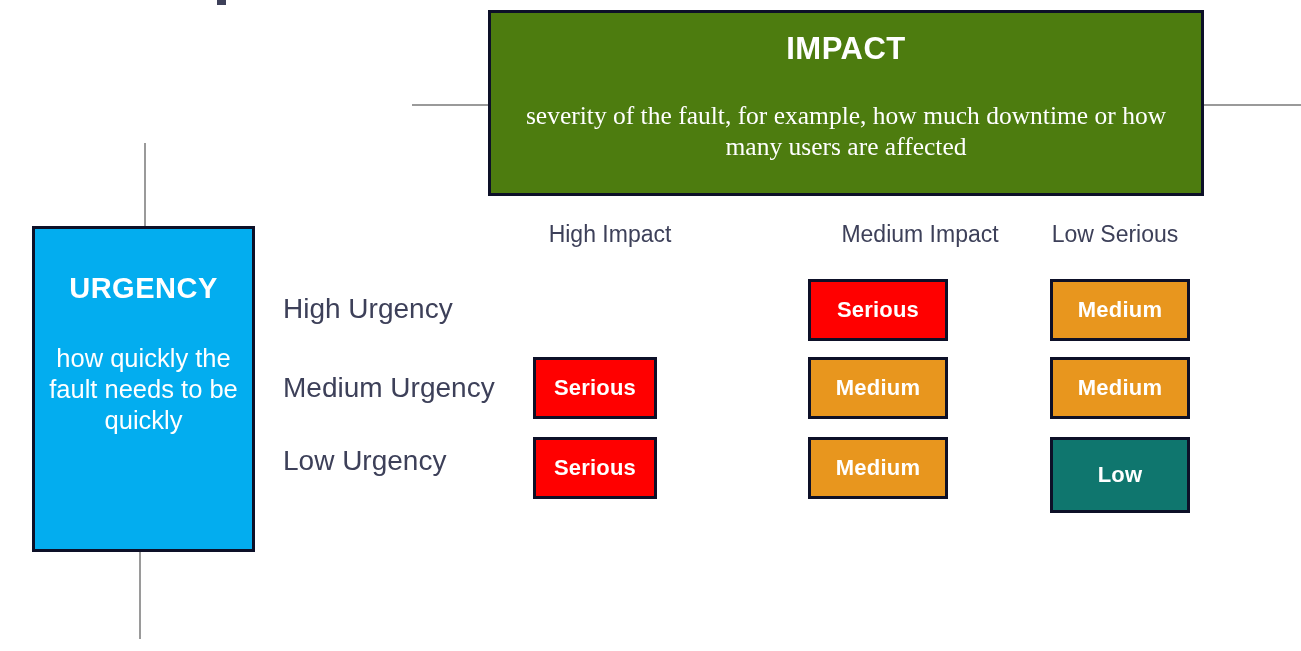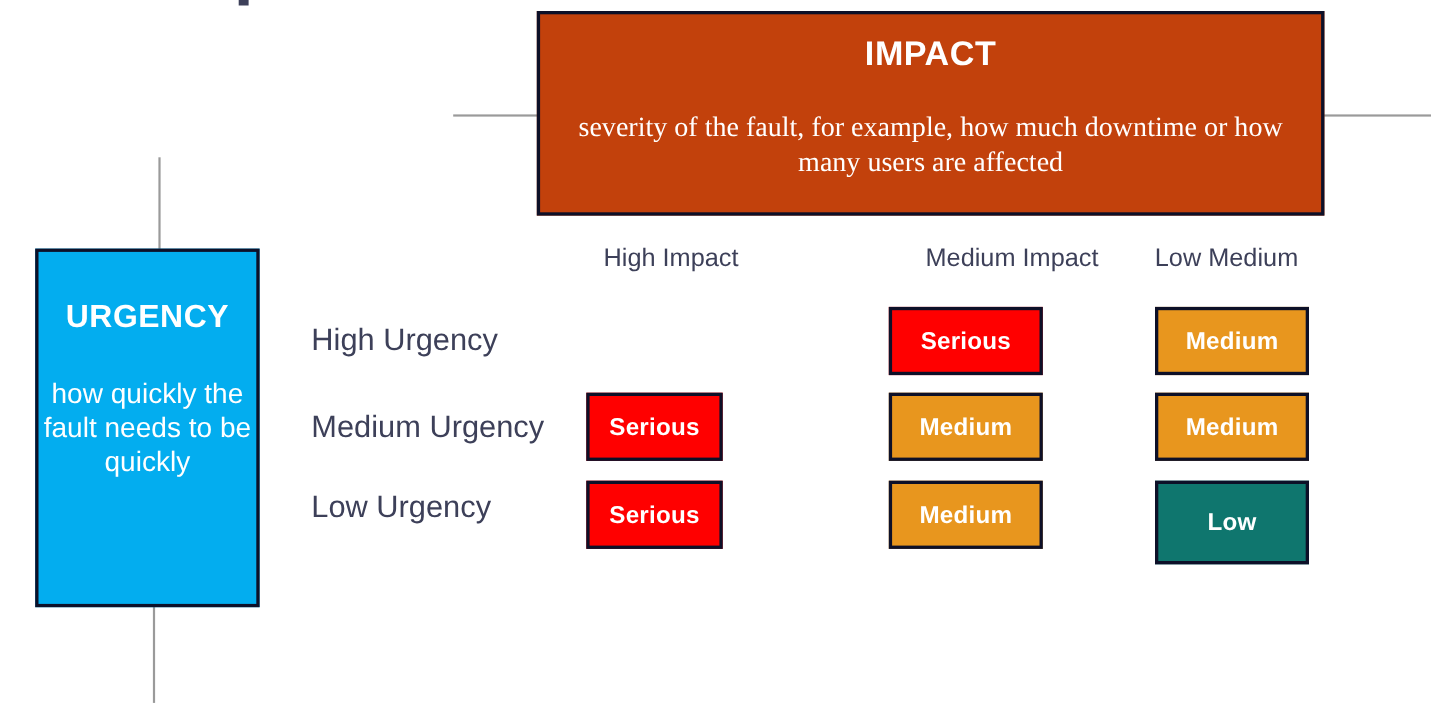--- a/index.html
+++ b/index.html
@@ -63,21 +63,21 @@
   #impact-box .dim-desc {
     font-size: 25.5px;
     margin-top: 34px;
     width: 660px;
     font-family: Liberation Serif, serif;
   }
 
   #urgency-box {
     left: 32px;
     top: 226px;
-    width: 204px;
+    width: 223px;
     height: 326px;
     justify-content: flex-start;
     padding-top: 44px;
   }
   #urgency-box .dim-title { font-size: 29px; }
   #urgency-box .dim-desc {
     font-size: 25.5px;
     margin-top: 38px;
     width: 190px;
   }
@@ -127,33 +127,33 @@
 
 <div id="canvas">
 
   <div id="crop-artifact"></div>
 
   <div class="connector-h" style="left: 412px; top: 104px; width: 78px; background-color: rgb(154, 154, 154);"></div>
   <div class="connector-h" style="left: 1203px; top: 104px; width: 98px; background-color: rgb(154, 154, 154);"></div>
   <div class="connector-v" style="left: 144px; top: 143px; width: 2px; height: 84px; background-color: rgb(154, 154, 154);"></div>
   <div class="connector-v" style="left: 139px; top: 551px; width: 2px; height: 88px; background-color: rgb(154, 154, 154);"></div>
 
-  <div class="dim-box" id="impact-box" style="background:#c2410c;">
+  <div class="dim-box" id="impact-box" style="background:#4d7c0f;">
     <div class="dim-title">IMPACT</div>
     <div class="dim-desc">severity of the fault, for example, how much downtime or how many users are affected</div>
   </div>
 
   <div class="dim-box" id="urgency-box" style="background:#03ADEF;">
     <div class="dim-title">URGENCY</div>
     <div class="dim-desc">how quickly the fault needs to be quickly</div>
   </div>
 
   <div class="col-header" style="left:610px; top:221px;">High Impact</div>
   <div class="col-header" style="left:920px; top:221px;">Medium Impact</div>
-  <div class="col-header" style="left:1115px; top:221px;">Low Medium</div>
+  <div class="col-header" style="left:1115px; top:221px;">Low Serious</div>
 
   <div class="row-label" style="left:283px; top:309px;">High Urgency</div>
   <div class="row-label" style="left:283px; top:388px;">Medium Urgency</div>
   <div class="row-label" style="left:283px; top:461px;">Low Urgency</div>
 
   <div class="cell" style="left: 808px; top: 279px; width: 140px; height: 62px; background-color: rgb(255, 0, 0);">Serious</div>
   <div class="cell" style="left: 1050px; top: 279px; width: 140px; height: 62px; background-color: rgb(232, 150, 30);">Medium</div>
 
   <div class="cell" style="left: 533px; top: 357px; width: 124px; height: 62px; background-color: rgb(255, 0, 0);">Serious</div>
   <div class="cell" style="left: 808px; top: 357px; width: 140px; height: 62px; background-color: rgb(232, 150, 30);">Medium</div>

